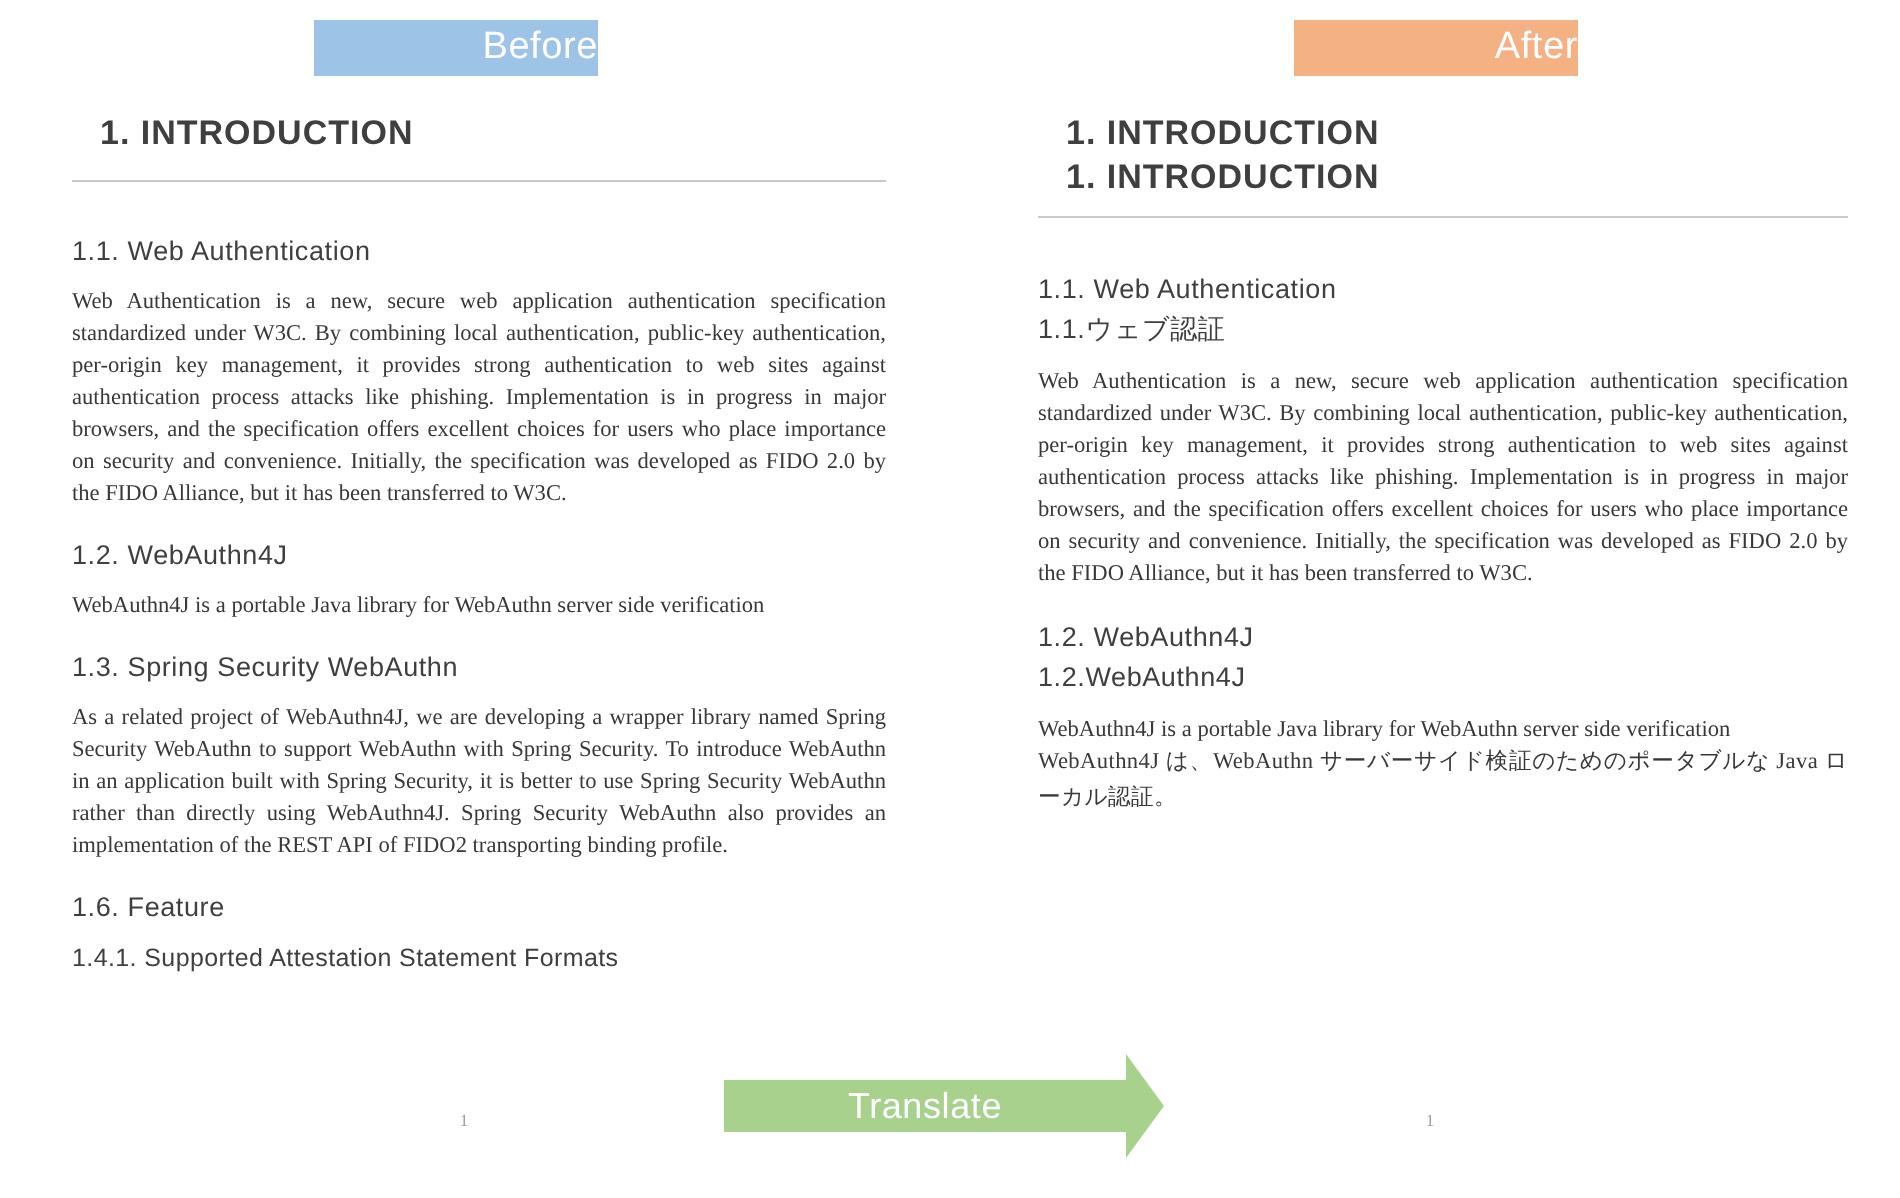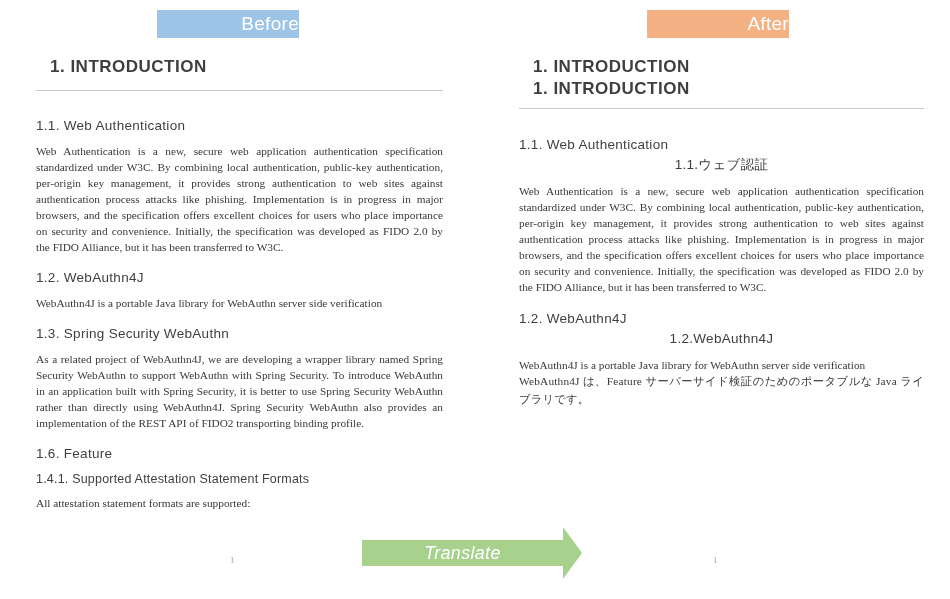--- a/index.html
+++ b/index.html
@@ -27,39 +27,39 @@
   .title-rule {
     border:none; border-top:1px solid #c9c9c9; margin-top:12px; margin-bottom:26px;
   }
   .page-after .title-rule { margin-top:8px; }
 
   .sec-heading {
     font-size:13.5px; font-weight:400; letter-spacing:0.3px; color:#3f3f3f;
     line-height:18px; margin:14px 0 8px 0;
   }
   .sec-heading.pair-top { margin-bottom:0; line-height:20px; }
-  .sec-heading.pair-bottom { margin-top:0; line-height:20px;text-align:center; }
+  .sec-heading.pair-bottom { margin-top:0; line-height:20px; }
   .sub-heading {
     font-size:12.5px; font-weight:400; letter-spacing:0.2px; color:#3f3f3f;
     line-height:16px; margin:8px 0 8px 0;
   }
   .body-text {
     font-family:"Liberation Serif", serif; font-size:11.3px; line-height:16px;
     text-align:justify; color:#383838;
   }
   .body-text.ja { line-height:17.5px; letter-spacing:0.2px; }
 
   .pageno {
     position:absolute; top:555px; width:20px; text-align:center;
     font-size:8.5px; color:#9e9e9e; font-family:"Liberation Serif", serif;
   }
   .pageno-before { left:222px; }
   .pageno-right  { left:705px; }
 
-  .translate-arrow { position:absolute; left:362px; top:527px; width:220px; height:52px;font-style:italic; }
+  .translate-arrow { position:absolute; left:362px; top:527px; width:220px; height:52px; }
   .arrow-body {
     position:absolute; left:0; top:13px; width:201px; height:26px;
     background:#a9d18e; color:#ffffff; text-align:center; line-height:26px;
     font-size:18px; letter-spacing:0.3px;
   }
   .arrow-head {
     position:absolute; left:201px; top:0; width:0; height:0;
     border-top:26px solid transparent; border-bottom:26px solid transparent;
     border-left:19px solid #a9d18e;
   }
@@ -80,37 +80,36 @@
     <p class="body-text">Web Authentication is a new, secure web application authentication specification standardized under W3C. By combining local authentication, public-key authentication, per-origin key management, it provides strong authentication to web sites against authentication process attacks like phishing. Implementation is in progress in major browsers, and the specification offers excellent choices for users who place importance on security and convenience. Initially, the specification was developed as FIDO 2.0 by the FIDO Alliance, but it has been transferred to W3C.</p>
 
     <div class="sec-heading">1.2. WebAuthn4J</div>
     <p class="body-text">WebAuthn4J is a portable Java library for WebAuthn server side verification</p>
 
     <div class="sec-heading">1.3. Spring Security WebAuthn</div>
     <p class="body-text">As a related project of WebAuthn4J, we are developing a wrapper library named Spring Security WebAuthn to support WebAuthn with Spring Security. To introduce WebAuthn in an application built with Spring Security, it is better to use Spring Security WebAuthn rather than directly using WebAuthn4J. Spring Security WebAuthn also provides an implementation of the REST API of FIDO2 transporting binding profile.</p>
 
     <div class="sec-heading">1.6. Feature</div>
     <div class="sub-heading">1.4.1. Supported Attestation Statement Formats</div>
-    <p class="body-text">All attestation statement formats are supported:</p>
   </div>
   <div class="pageno pageno-before">1</div>
 
   <div class="page page-after">
     <div class="doc-title">1. INTRODUCTION</div>
     <div class="doc-title">1. INTRODUCTION</div>
     <hr class="title-rule">
 
     <div class="sec-heading pair-top">1.1. Web Authentication</div>
     <div class="sec-heading pair-bottom">1.1.ウェブ認証</div>
     <p class="body-text">Web Authentication is a new, secure web application authentication specification standardized under W3C. By combining local authentication, public-key authentication, per-origin key management, it provides strong authentication to web sites against authentication process attacks like phishing. Implementation is in progress in major browsers, and the specification offers excellent choices for users who place importance on security and convenience. Initially, the specification was developed as FIDO 2.0 by the FIDO Alliance, but it has been transferred to W3C.</p>
 
     <div class="sec-heading pair-top" style="margin-top:14px;">1.2. WebAuthn4J</div>
     <div class="sec-heading pair-bottom" style="margin-bottom:8px;">1.2.WebAuthn4J</div>
     <p class="body-text">WebAuthn4J is a portable Java library for WebAuthn server side verification</p>
-    <p class="body-text ja">WebAuthn4J は、Feature サーバーサイド検証のためのポータブルな Java ライブラリです。</p>
+    <p class="body-text ja">WebAuthn4J は、WebAuthn サーバーサイド検証のためのポータブルな Java ローカル認証。</p>
   </div>
   <div class="pageno pageno-right">1</div>
 
   <div class="translate-arrow">
     <div class="arrow-body">Translate</div>
     <div class="arrow-head"></div>
   </div>
 
 </div>
 

